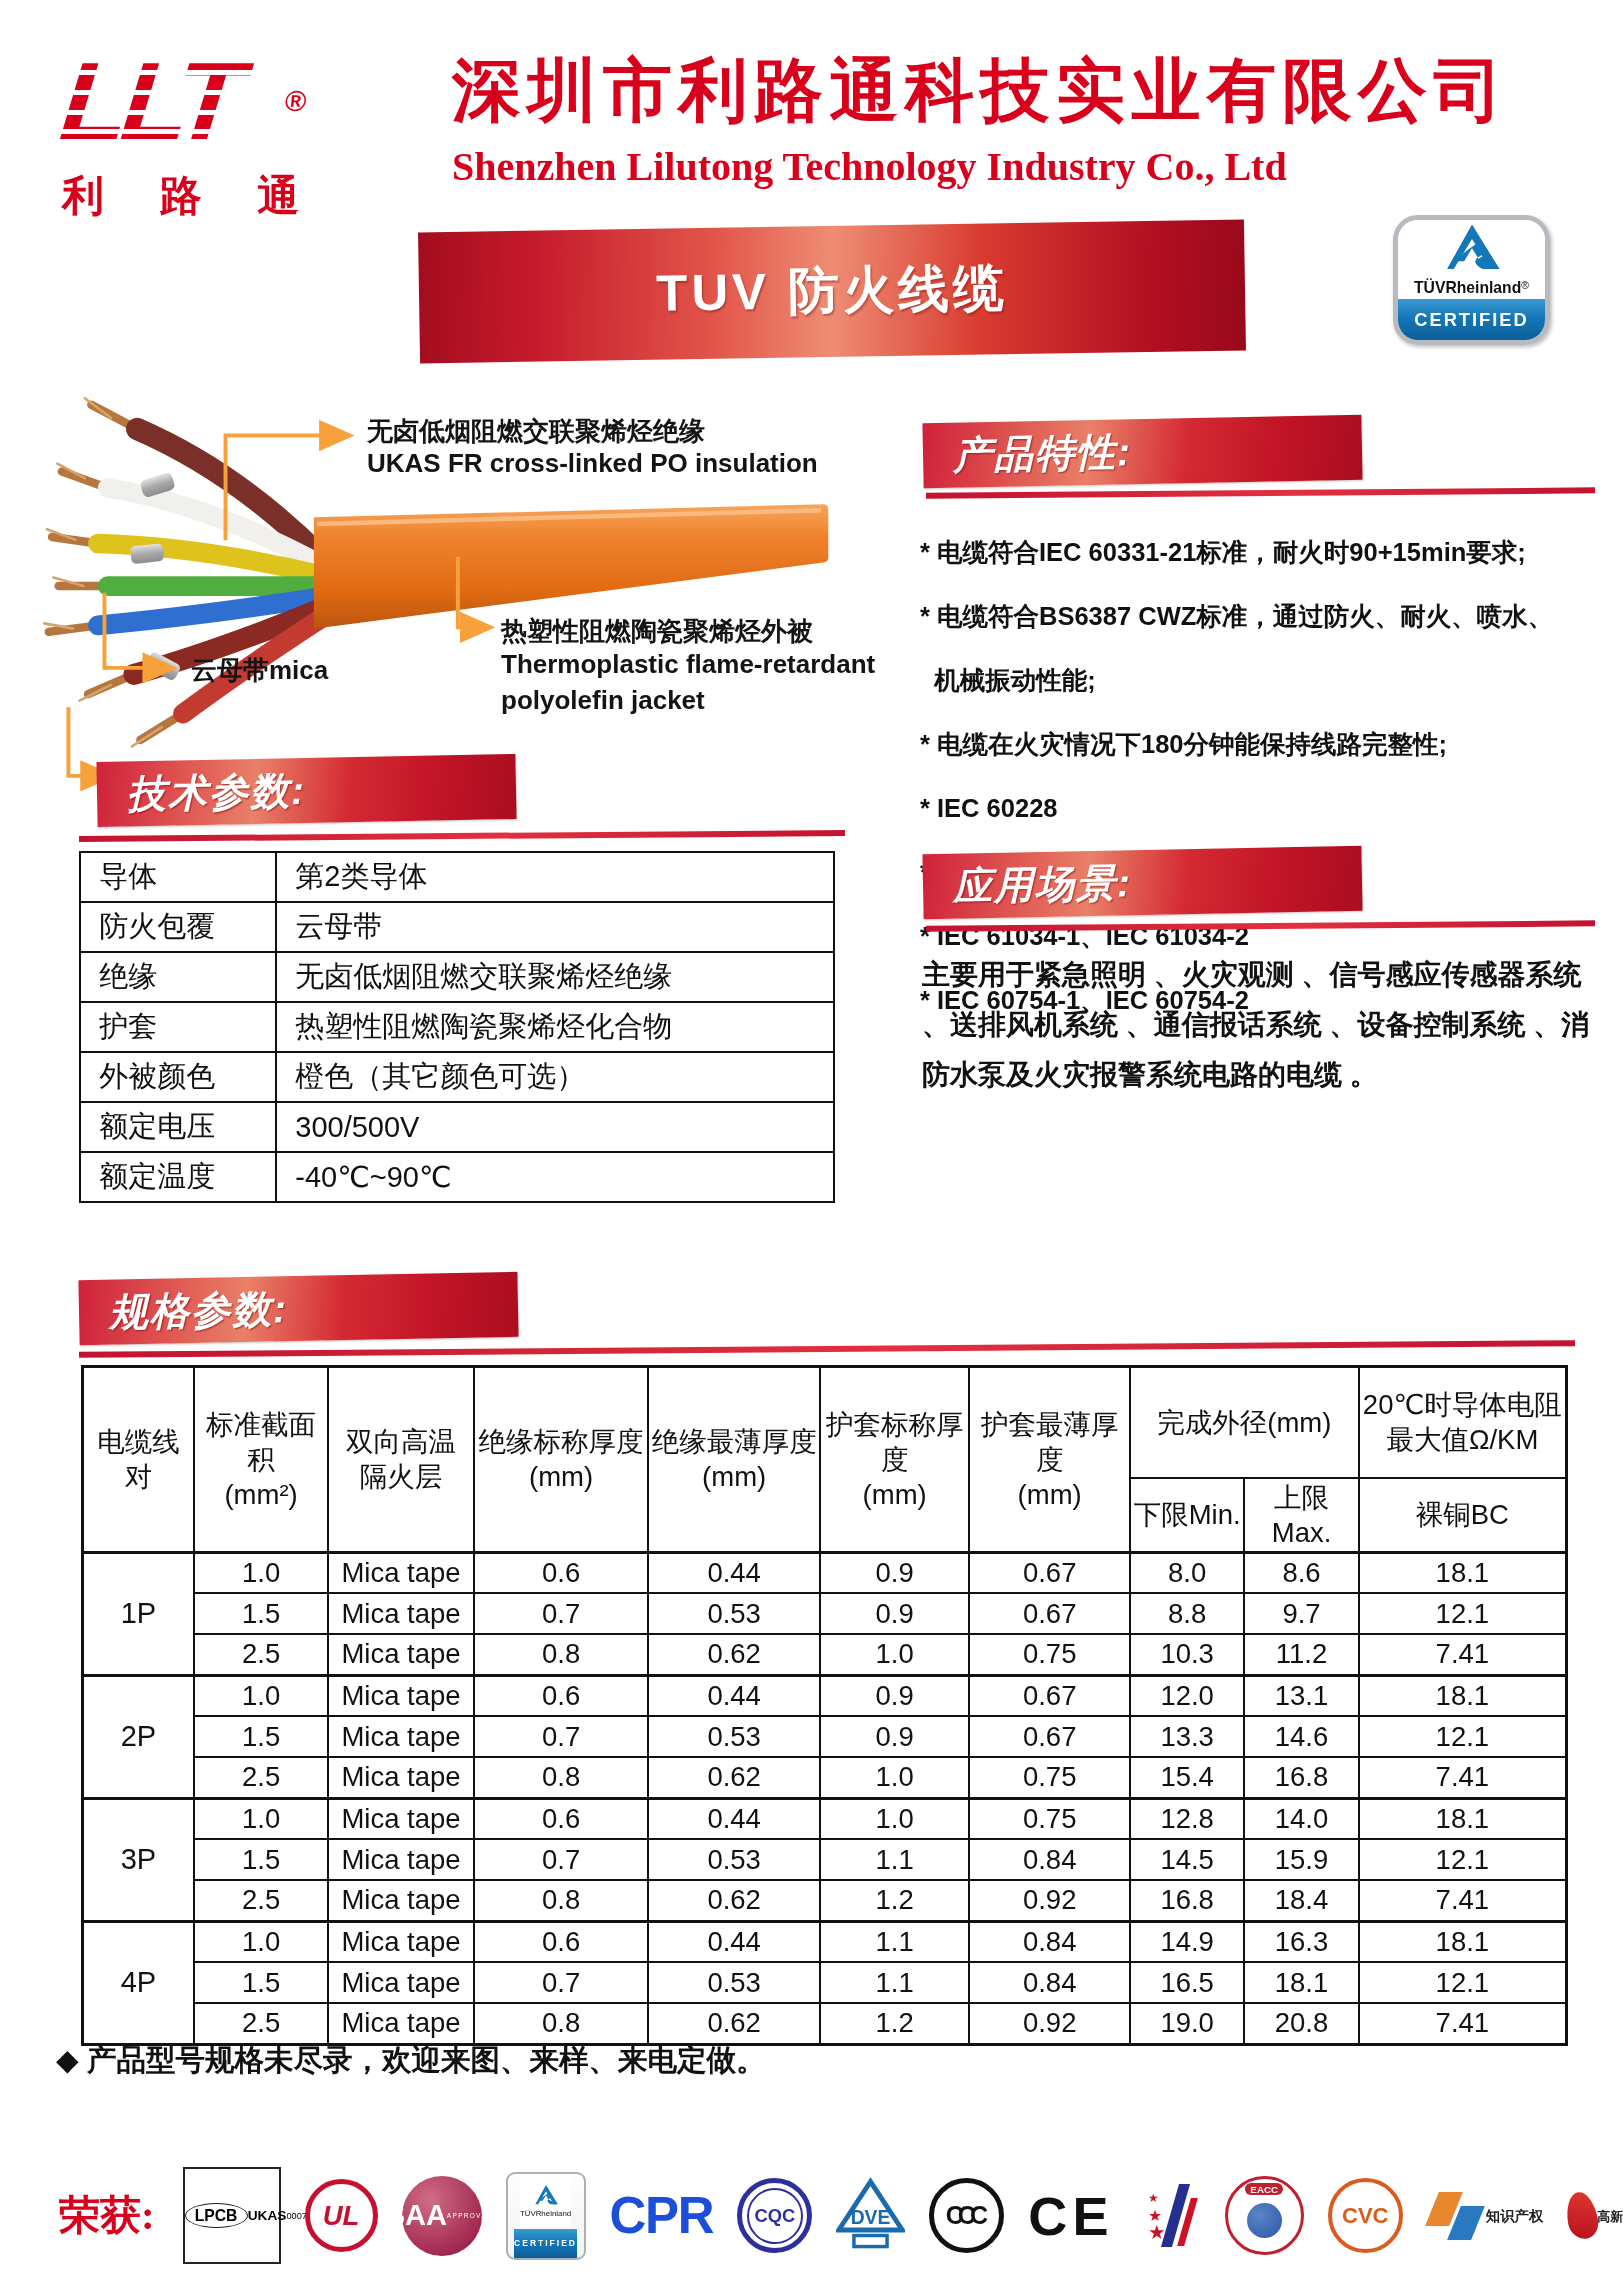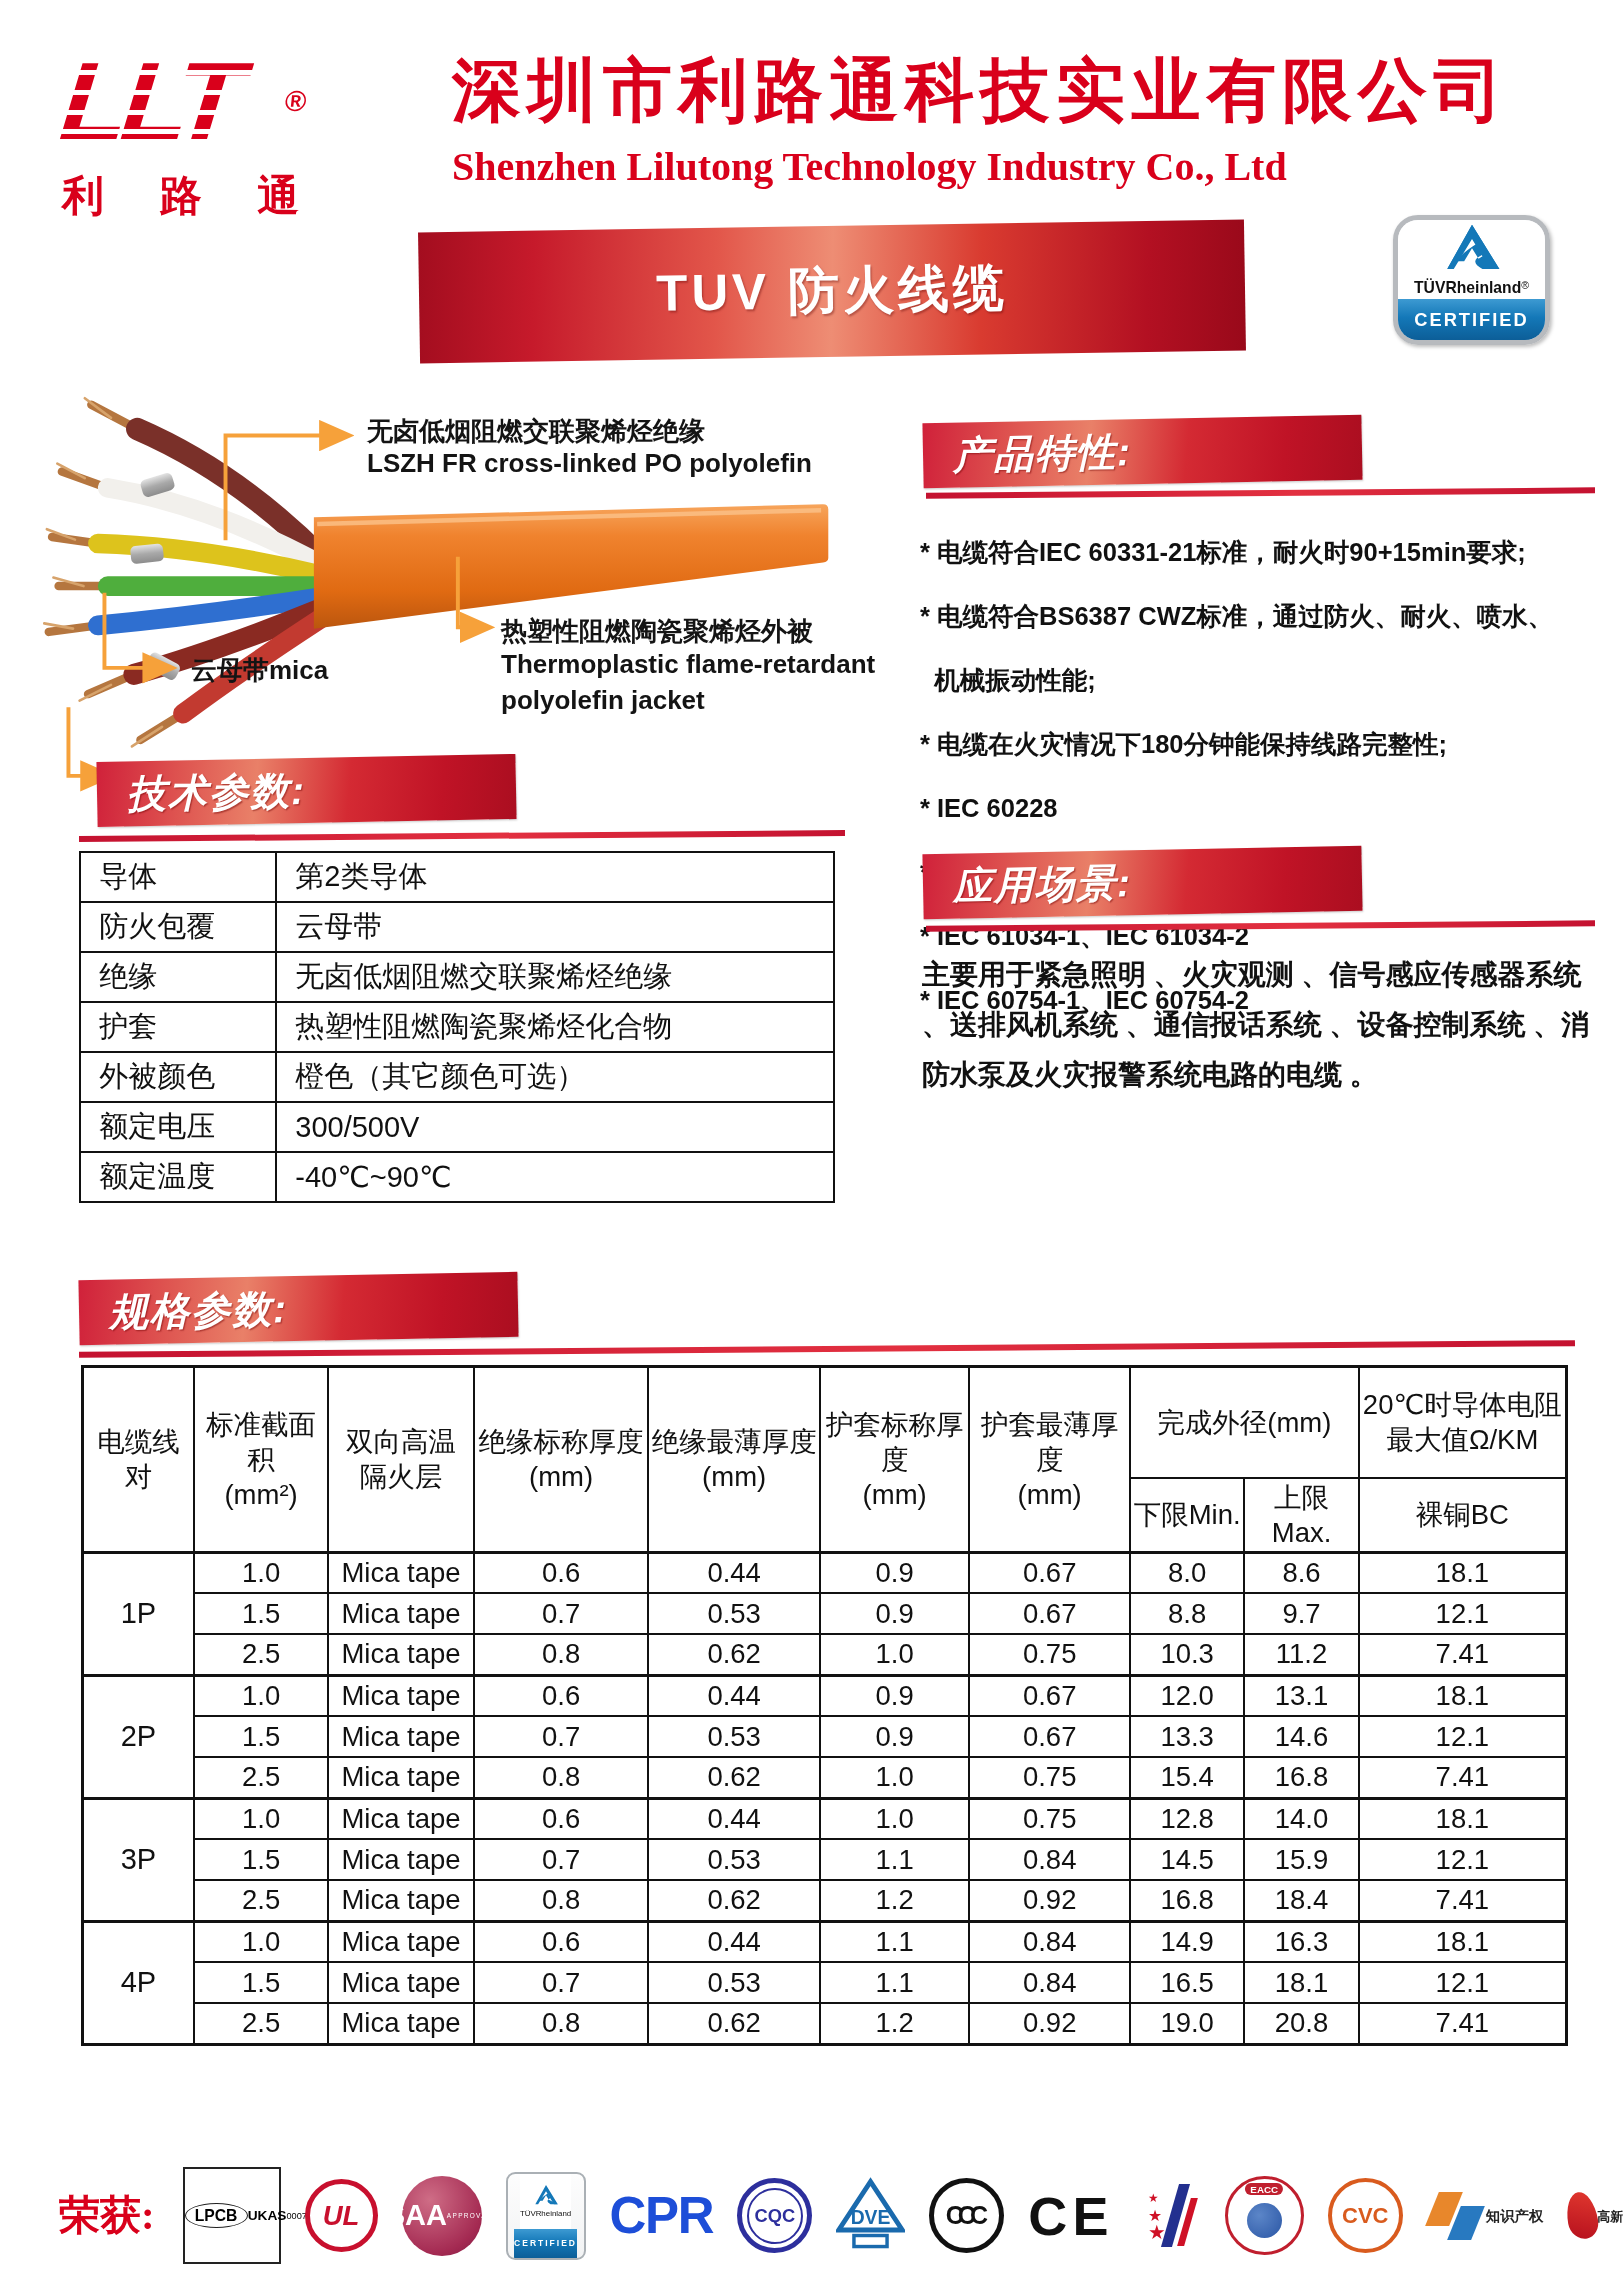--- a/index.html
+++ b/index.html
@@ -206,21 +206,21 @@
 
     <g stroke="#f6a13a" stroke-width="6" fill="none">
       <path d="M285,225 L285,65 L470,65" marker-end="url(#ah)"></path>
       <path d="M640,250 L640,358 L685,358" marker-end="url(#ah)"></path>
       <path d="M100,305 L100,420 L200,420" marker-end="url(#ah)"></path>
       <path d="M45,480 L45,585 L105,585" marker-end="url(#ah)"></path>
     </g>
   </svg>
 
   <div class="fig-label" style="left:367px;top:414px;">无卤低烟阻燃交联聚烯烃绝缘</div>
-  <div class="fig-label" style="left:367px;top:448px;">LSZH FR cross-linked PO polyolefin</div>
+  <div class="fig-label" style="left:367px;top:448px;">UKAS FR cross-linked PO insulation</div>
   <div class="fig-label" style="left:501px;top:614px;">热塑性阻燃陶瓷聚烯烃外被</div>
   <div class="fig-label" style="left:501px;top:649px;">Thermoplastic flame-retardant</div>
   <div class="fig-label" style="left:501px;top:685px;">polyolefin jacket</div>
   <div class="fig-label" style="left:191px;top:653px;">云母带mica</div>
   <div class="fig-label" style="left:129px;top:761px;">导体conductor</div>
 
   <div class="band" style="left:923px;top:419px;width:439px;">
     <span class="band-title">产品特性:</span>
   </div>
   <div class="redline" style="left:926px;top:490px;width:669px;"></div>
@@ -458,20 +458,21 @@
           <td>0.62</td>
           <td>1.2</td>
           <td>0.92</td>
           <td>19.0</td>
           <td>20.8</td>
           <td>7.41</td>
         </tr>
       </tbody>
   </table>
 
+  <div class="spec-note">◆ 产品型号规格未尽录，欢迎来图、来样、来电定做。</div>
 
   <div class="footer-row">
     <div class="awarded">荣获:</div>
 
     <div class="lg lg-lpcb">
       <div class="oval">LPCB</div>
       <div class="ukas">UKAS</div>
       <div class="num">0007</div>
     </div>
 

